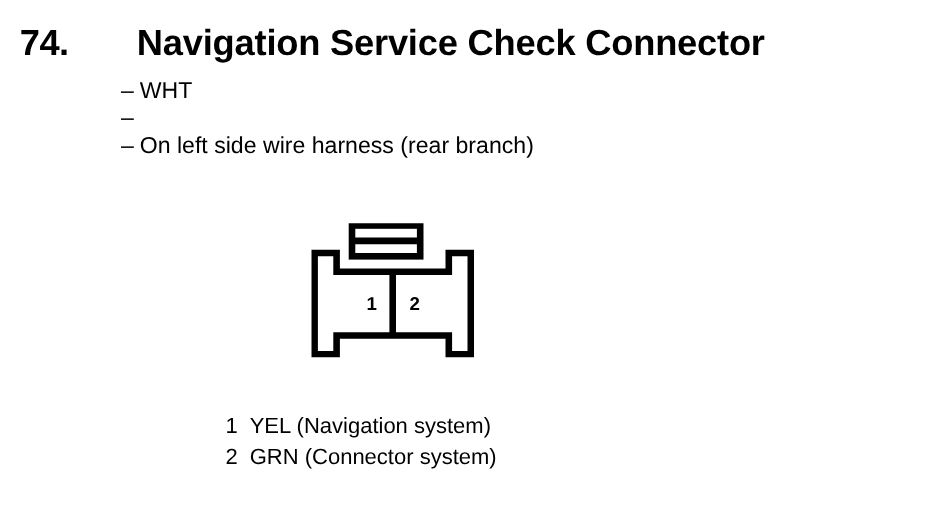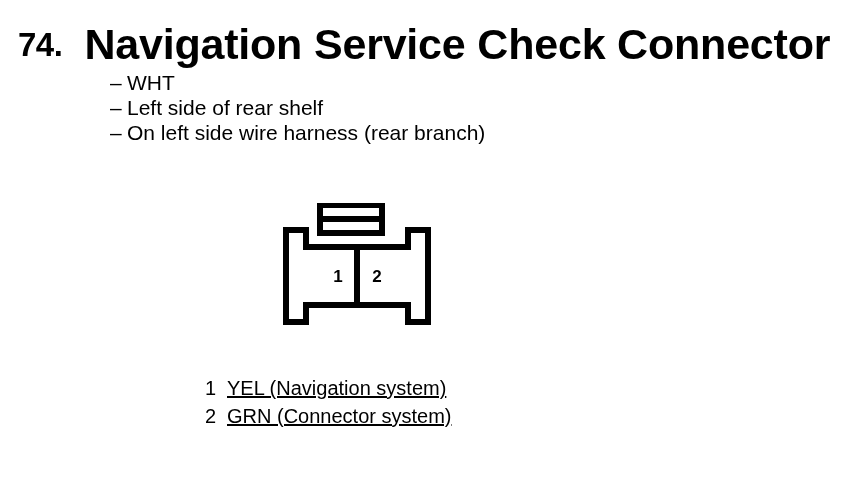--- a/index.html
+++ b/index.html
@@ -31,23 +31,24 @@
     align-items: center;
     white-space: nowrap;
   }
   .header-number {
     font-size: 33px;
     font-weight: bold;
     letter-spacing: -0.5px;
     margin-right: 22px;
   }
   .header-title {
-    font-size: 43px;
+    font-size: 33px;
     font-weight: bold;
     letter-spacing: -0.2px;
+    margin-left: 40px;
   }
 
   
   .bullets {
     position: absolute;
     left: 110px;
     top: 70px;
   }
   .bullet-line {
     font-size: 21px;
@@ -93,41 +94,39 @@
     display: flex;
     align-items: baseline;
   }
   .legend-num {
     display: inline-block;
     width: 22px;
     flex: none;
   }
   .legend-text {
     display: inline-block;
-    text-decoration: underline;
   }
 </style>
 </head>
 <body>
 
 <div class="page">
 
   <div class="header">
     <span class="header-number">74.</span>
     <span class="header-title">Navigation Service Check Connector</span>
   </div>
 
   <div class="bullets">
     <div class="bullet-line">
       <span class="bullet-dash">–</span>
       <span>WHT</span>
     </div>
     <div class="bullet-line">
       <span class="bullet-dash">–</span>
-      <span>Left side of rear shelf</span>
     </div>
     <div class="bullet-line">
       <span class="bullet-dash">–</span>
       <span>On left side wire harness (rear branch)</span>
     </div>
   </div>
 
   <div class="connector-wrap">
     <svg class="connector-svg" width="148" height="122" viewBox="0 0 148 122">
 

